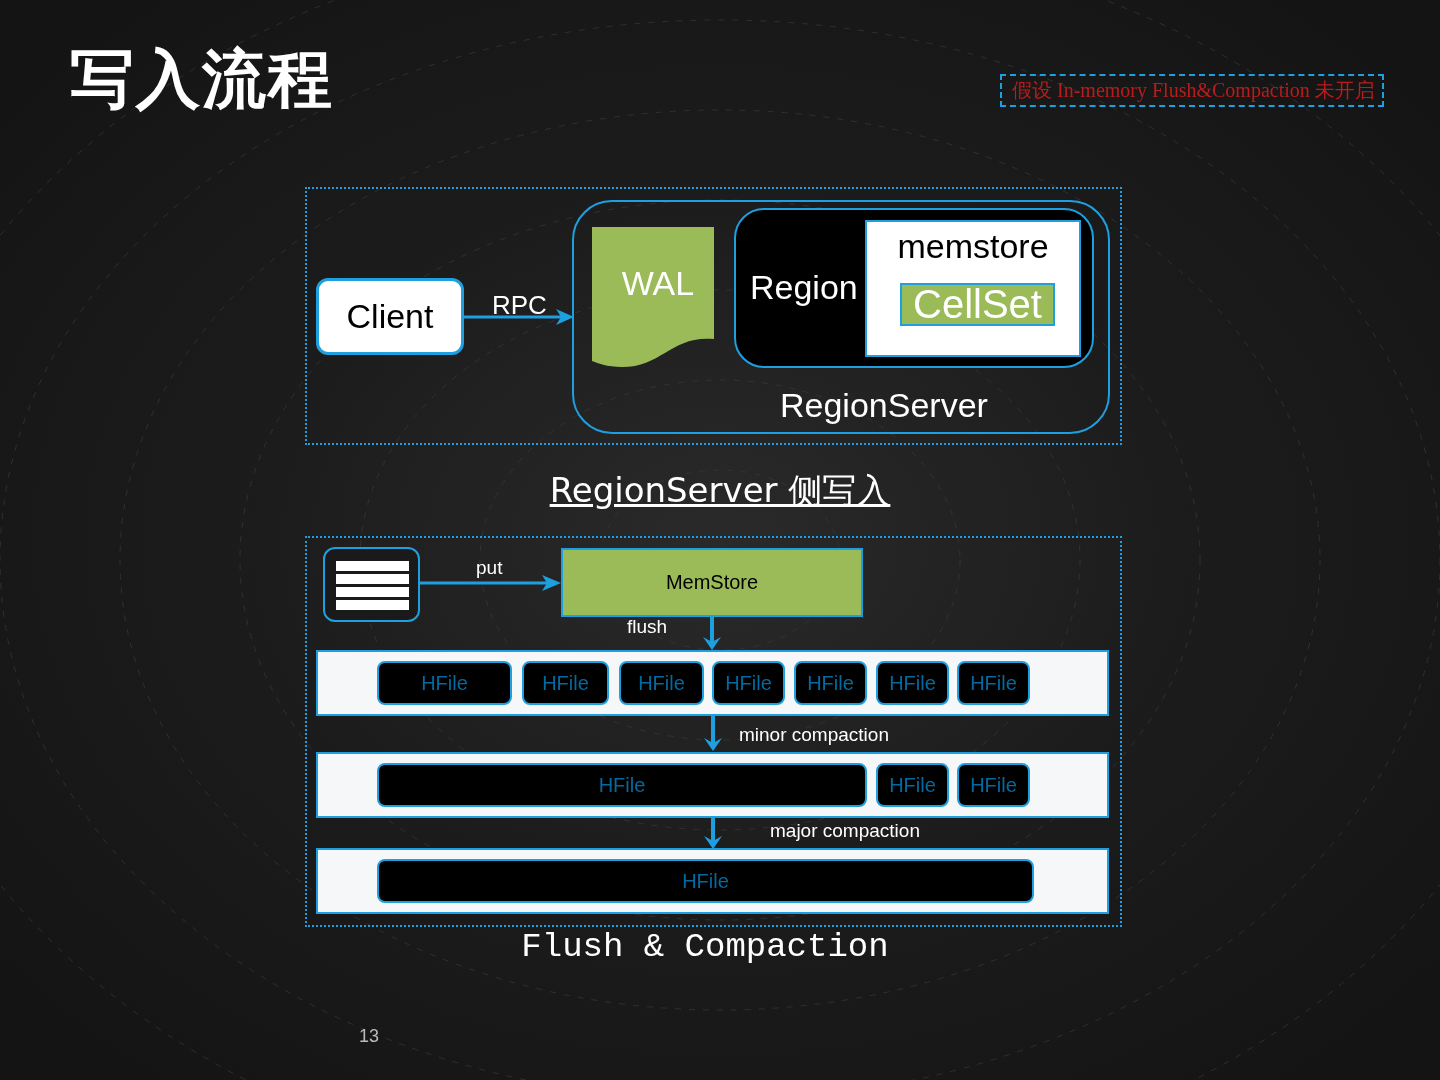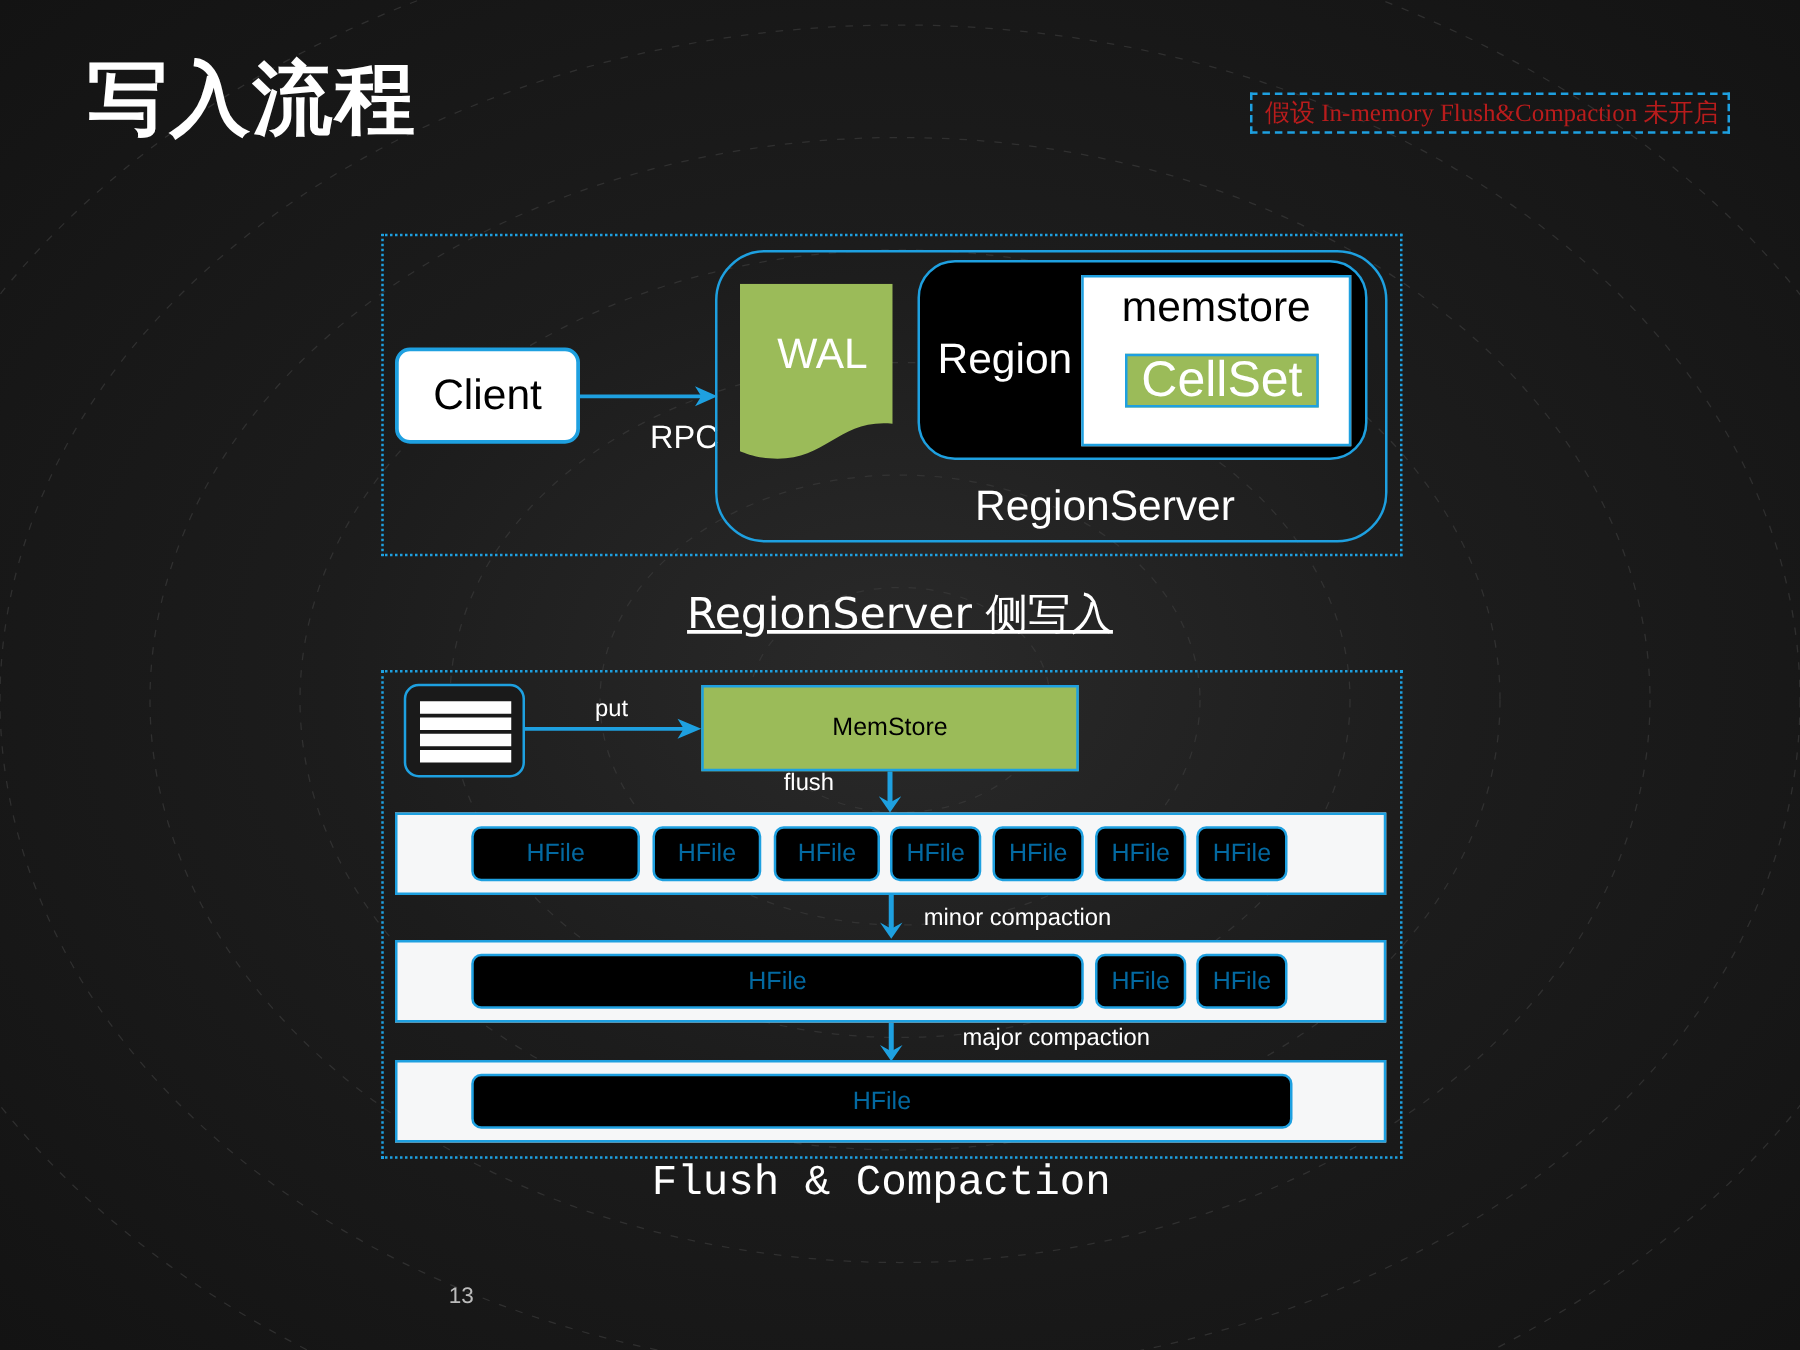--- a/index.html
+++ b/index.html
@@ -16,21 +16,21 @@
   .panel { border:2px dotted #1ea0e0; }
   .client { left:316px; top:278px; width:148px; height:77px; background:#fff; border:3px solid #1ea0e0; border-radius:12px; color:#000; font-size:34px; display:flex; align-items:center; justify-content:center; }
   .rs { left:572px; top:200px; width:538px; height:234px; border:2px solid #1ea0e0; border-radius:40px; }
   .rs-label { left:780px; top:386px; font-size:34px; color:#fff; }
   .region { left:734px; top:208px; width:360px; height:160px; background:#000; border:2px solid #1ea0e0; border-radius:30px; }
   .region-label { left:750px; top:268px; font-size:34px; color:#fff; }
   .memstore { left:865px; top:220px; width:216px; height:137px; background:#fff; border:2px solid #1ea0e0; }
   .memstore-label { left:865px; top:227px; width:216px; text-align:center; font-size:34px; color:#000; }
   .cellset { left:900px; top:283px; width:155px; height:43px; background:#9bbb59; border:2px solid #1ea0e0; color:#fff; font-size:40px; display:flex; align-items:center; justify-content:center; }
   .wal-label { left:592px; top:264px; width:122px; text-align:center; font-size:34px; color:#fff;padding-left:10px; }
-  .rpc-label { left:520px; top:290px; font-size:26px; color:#fff;margin-top:44px; }
+  .rpc-label { left:492px; top:290px; font-size:26px; color:#fff; }
   .caption { font-size:34px; color:#fff; text-align:center; font-family:"DejaVu Sans", sans-serif; }
   .doc-box { left:323px; top:547px; width:97px; height:75px; border:2px solid #1ea0e0; border-radius:12px; background:#1a1a1a; }
   .doc-line { position:absolute; left:11px; width:73px; height:10px; background:#fff; }
   .memstore2 { left:561px; top:548px; width:302px; height:69px; background:#9bbb59; border:2px solid #1ea0e0; color:#000; font-size:20px; display:flex; align-items:center; justify-content:center; }
   .small-label { font-size:19px; color:#fff; }
   .tier { left:316px; width:793px; height:66px; background:#f6f7f8; border:2px solid #1ea0e0; }
   .hfile { background:#000; border:2px solid #1ea0e0; border-radius:8px; color:#0369a1; font-size:20px; display:flex; align-items:center; justify-content:center; height:44px; }
   .page-num { left:359px; top:1026px; font-size:18px; color:#bbb; }
 </style>
 </head>

